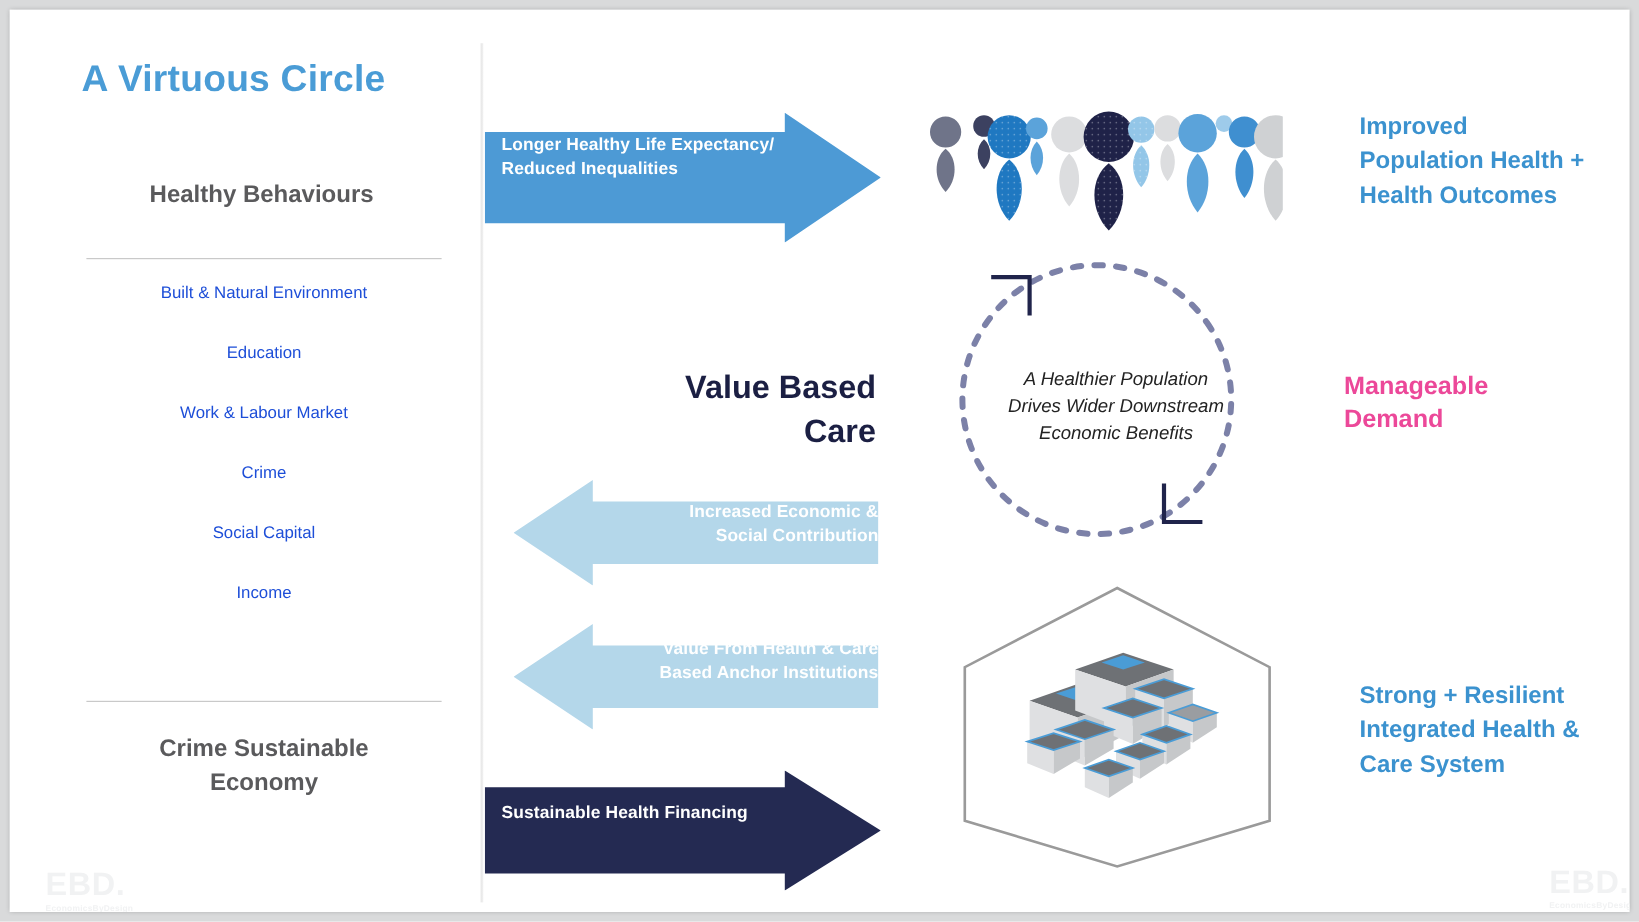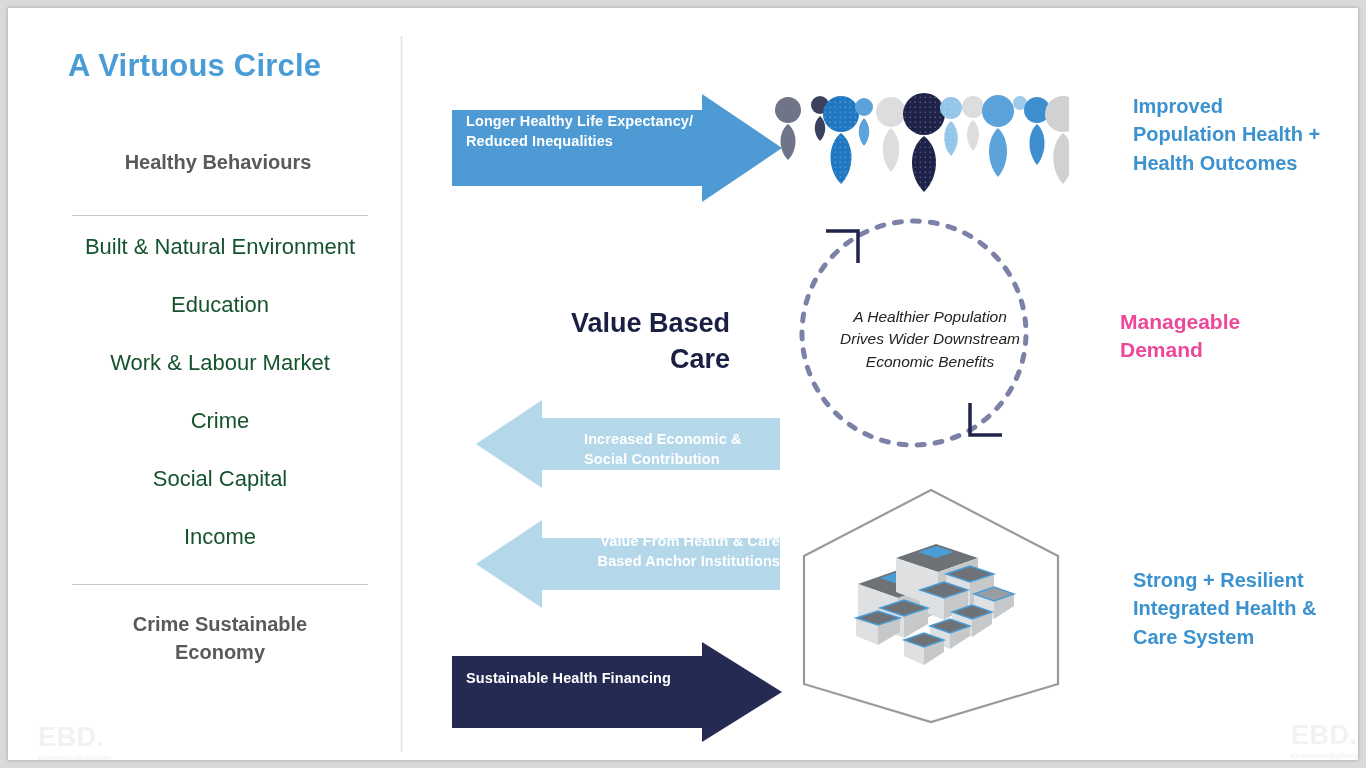--- a/index.html
+++ b/index.html
@@ -33,48 +33,48 @@
   .panel-rule{
     position:absolute;left:64px;width:296px;height:1px;background:#c9c9c9;
   }
   #rule-top{top:207px;}
   #rule-bottom{top:576px;}
   #factor-list{
     position:absolute;left:60px;top:228px;width:304px;
     text-align:center;
   }
   .factor-item{
-    font-size:22px;color:#14532d;line-height:1;
+    font-size:14px;color:#1d4ed8;line-height:1;
     margin-bottom:36px;white-space:nowrap;
   }
   #economy-heading{
     position:absolute;left:60px;top:603px;width:304px;
     text-align:center;font-size:20px;font-weight:bold;color:#5a5a5c;
     line-height:1.38;
   }
 
   
   #divider{
     position:absolute;left:392px;top:28px;width:3px;height:716px;
     background:linear-gradient(to right,#fbfbfb,#e6e6e6,#fafafa);
   }
 
   
-  .arrow{position:absolute;margin-left:48px;}
+  .arrow{position:absolute;}
   .arrow svg{display:block;}
   .arrow-label{
     position:absolute;color:#ffffff;font-weight:bold;font-size:14.5px;
     line-height:1.35;letter-spacing:.1px;
   }
 
   #arrow-top{left:396px;top:86px;}
   #arrow-top .arrow-label{left:14px;top:18px;text-align:left;}
 
   #arrow-econ{left:420px;top:392px;}
-  #arrow-econ .arrow-label{left:108px;top:30px;width:196px;}
+  #arrow-econ .arrow-label{left:108px;top:18px;width:196px;text-align:right;}
 
   #arrow-anchor{left:420px;top:512px;}
   #arrow-anchor .arrow-label{left:78px;top:12px;width:226px;text-align:right;}
 
   #arrow-finance{left:396px;top:634px;}
   #arrow-finance .arrow-label{left:14px;top:27px;text-align:left;}
 
   
   #value-based-care{
     position:absolute;left:560px;top:298px;width:162px;

